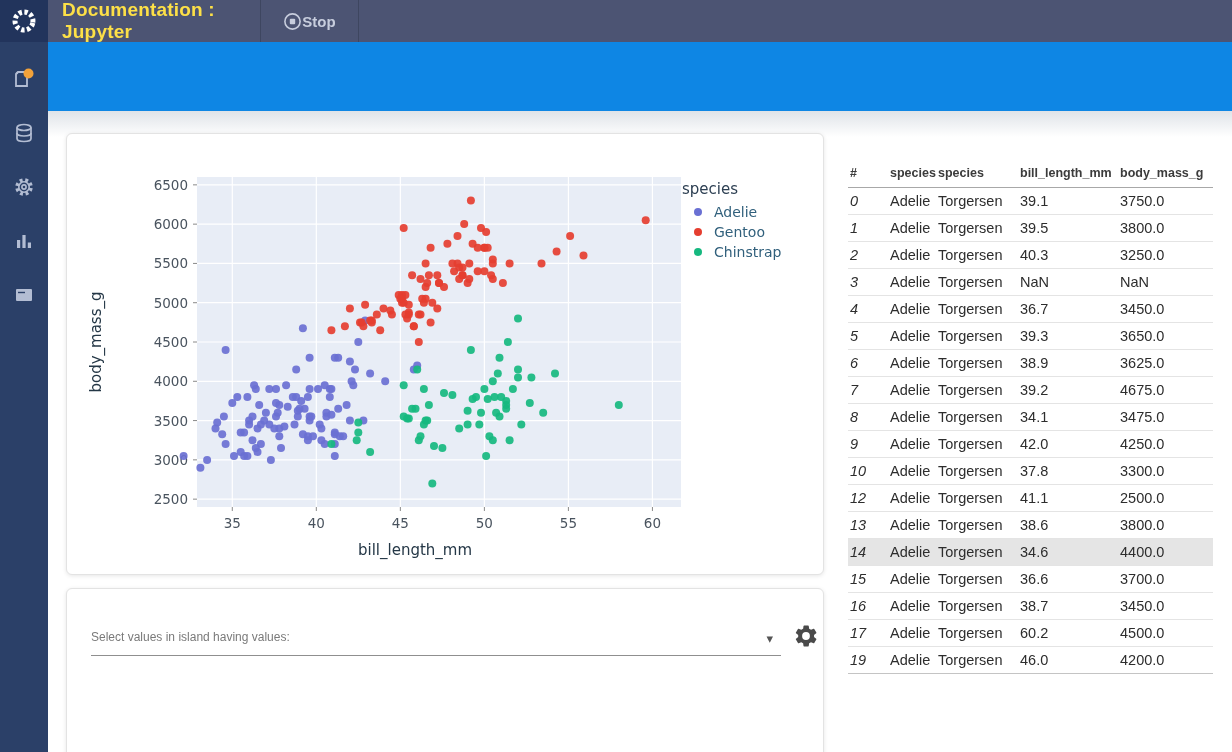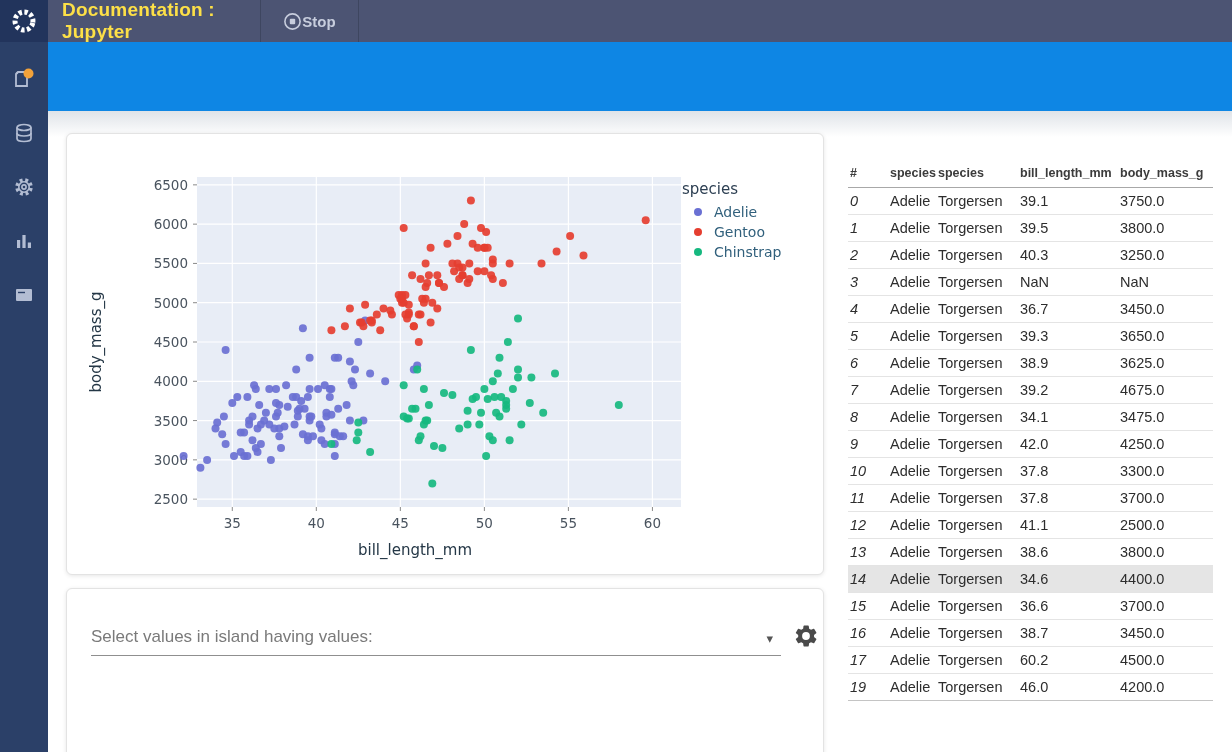--- a/index.html
+++ b/index.html
@@ -26,21 +26,21 @@
   .plot-card{left:66px;top:133px;width:756px;height:440px;}
   .select-card{left:66px;top:588px;width:756px;height:300px;}
   
   #chart-svg{position:absolute;left:0;top:0;}
   .legend{position:absolute;left:615px;top:46px;}
   .legend-title{font-size:15px;color:#2e4053;font-family:"DejaVu Sans",sans-serif;margin-bottom:6px;}
   .legend-item{display:flex;align-items:center;gap:12px;margin:4px 0 4px 12px;font-size:14px;color:#31607c;font-family:"DejaVu Sans",sans-serif;}
   .legend-dot{width:8px;height:8px;border-radius:50%;flex:0 0 auto;}
   
   .select-row{position:absolute;left:24px;top:30px;right:42px;height:36px;border-bottom:1px solid #8f8f8f;display:flex;align-items:center;}
-  .select-label{color:#7a7a7a;font-size:17px;}
+  .select-label{color:#7a7a7a;font-size:12px;}
   .select-caret{position:absolute;right:8px;top:12px;color:#555;font-size:13px;}
   .gear-btn{position:absolute;right:-38px;top:4px;cursor:pointer;}
   
   .table-area{position:absolute;left:848px;top:160px;width:384px;}
   table.df{border-collapse:collapse;font-size:14.5px;color:#2d2d2d;width:365px;table-layout:fixed;}
   table.df th{font-size:12.5px;font-weight:bold;color:#3c3c3c;text-align:left;padding:6px 2px 7px 2px;border-bottom:1px solid #a8a8a8;}
   table.df td{padding:4px 2px;border-bottom:1px solid #e4e4e4;height:18px;}
   table.df tr:last-child td{border-bottom:1px solid #c4c4c4;}
   table.df td.idx{font-style:italic;}
   table.df tr.hl td{background:#e5e5e5;}
@@ -526,27 +526,20 @@
           <td>4250.0</td>
         </tr>
         <tr>
           <td class="idx">10</td>
           <td>Adelie</td>
           <td>Torgersen</td>
           <td>37.8</td>
           <td>3300.0</td>
         </tr>
         <tr>
-          <td class="idx">11</td>
-          <td>Adelie</td>
-          <td>Torgersen</td>
-          <td>37.8</td>
-          <td>3700.0</td>
-        </tr>
-        <tr>
           <td class="idx">12</td>
           <td>Adelie</td>
           <td>Torgersen</td>
           <td>41.1</td>
           <td>2500.0</td>
         </tr>
         <tr>
           <td class="idx">13</td>
           <td>Adelie</td>
           <td>Torgersen</td>

